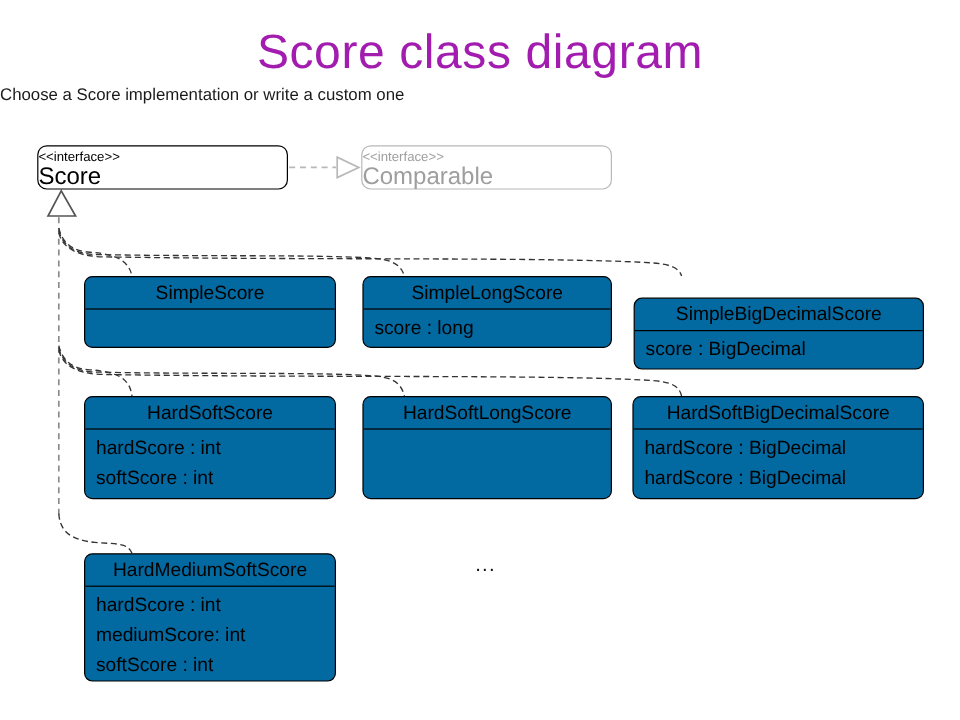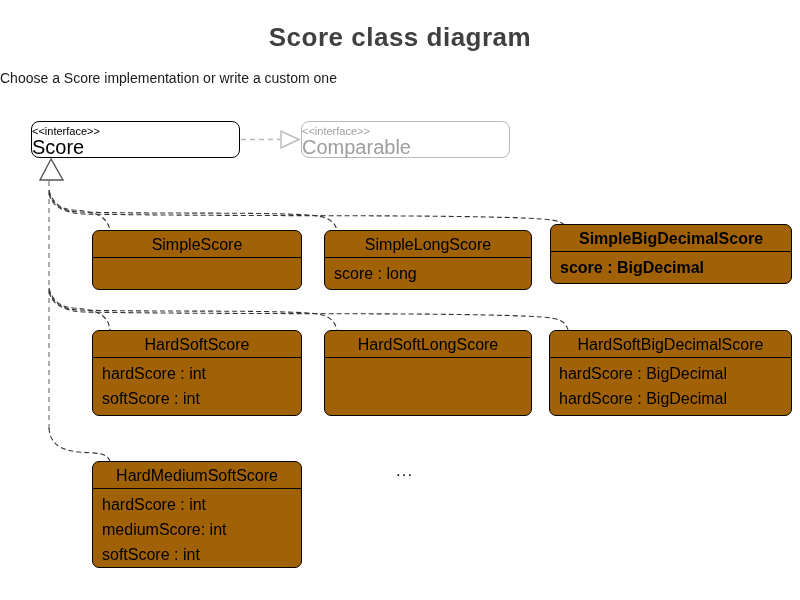--- a/index.html
+++ b/index.html
@@ -19,42 +19,41 @@
     font-family: "Liberation Sans", sans-serif;
     color: var(--class_text);
     position: relative;
     overflow: hidden;
   }
   .stage { position: absolute; left: 0; top: 0; width: 800px; height: 600px; }
   svg.connectors { position: absolute; left: 0; top: 0; pointer-events: none; }
 
   .page-title {
     position: absolute; left: 0; top: 22px; width: 800px;
-    text-align: center; font-size: 26px; font-weight: 700;
-    letter-spacing: 0.5px; color: #404040;
+    text-align: center; font-size: 40px; font-weight: 400;
+    letter-spacing: 0.5px; color: #a21caf;
   }
   .page-subtitle {
     position: absolute; left: 0; top: 70px; width: 800px;
     text-align: left; font-size: 14px; color: #1a1a1a;
   }
 
   .iface-box {
     position: absolute; top: 121px; width: 209px; height: 37px;
     background: #fff; border: 1.6px solid var(--class_border);
     border-radius: 8px; 
   }
   .iface-box.muted { border-color: var(--muted_border); color: var(--muted_text); border-width: 1.4px; }
   .iface-stereotype { font-size: 11px; line-height: 12px; margin-top: 3px; }
   .iface-name { font-size: 20px; line-height: 20px; }
 
   .class-box {
-    position: absolute; background: #a16207;
+    position: absolute; background: #0369a1;
     border: 1.3px solid var(--class_border); border-radius: 7px;
     overflow: hidden;
-    margin-left: 22px;
   }
   .class-title {
     height: 27px; line-height: 27px; text-align: center;
     font-size: 16px; border-bottom: 1.3px solid var(--class_border);
     white-space: nowrap;
   }
   .class-attrs { padding: 3px 9px 0 9px; }
   .attr-line { font-size: 16px; line-height: 25px; white-space: nowrap; }
 
   .ellipsis {
@@ -110,21 +109,21 @@
     <div class="class-title">SimpleScore</div>
   </div>
 
   <div class="class-box" style="left:302px;top:230px;width:208px;height:60px;">
     <div class="class-title">SimpleLongScore</div>
     <div class="class-attrs">
       <div class="attr-line">score : long</div>
     </div>
   </div>
 
-  <div class="class-box" style="left:528px;top:224px;width:242px;height:60px;font-weight:bold;">
+  <div class="class-box" style="left:528px;top:248px;width:242px;height:60px;">
     <div class="class-title">SimpleBigDecimalScore</div>
     <div class="class-attrs">
       <div class="attr-line">score : BigDecimal</div>
     </div>
   </div>
 
   <div class="class-box" style="left:70px;top:330px;width:210px;height:86px;">
     <div class="class-title">HardSoftScore</div>
     <div class="class-attrs">
       <div class="attr-line">hardScore : int</div>

